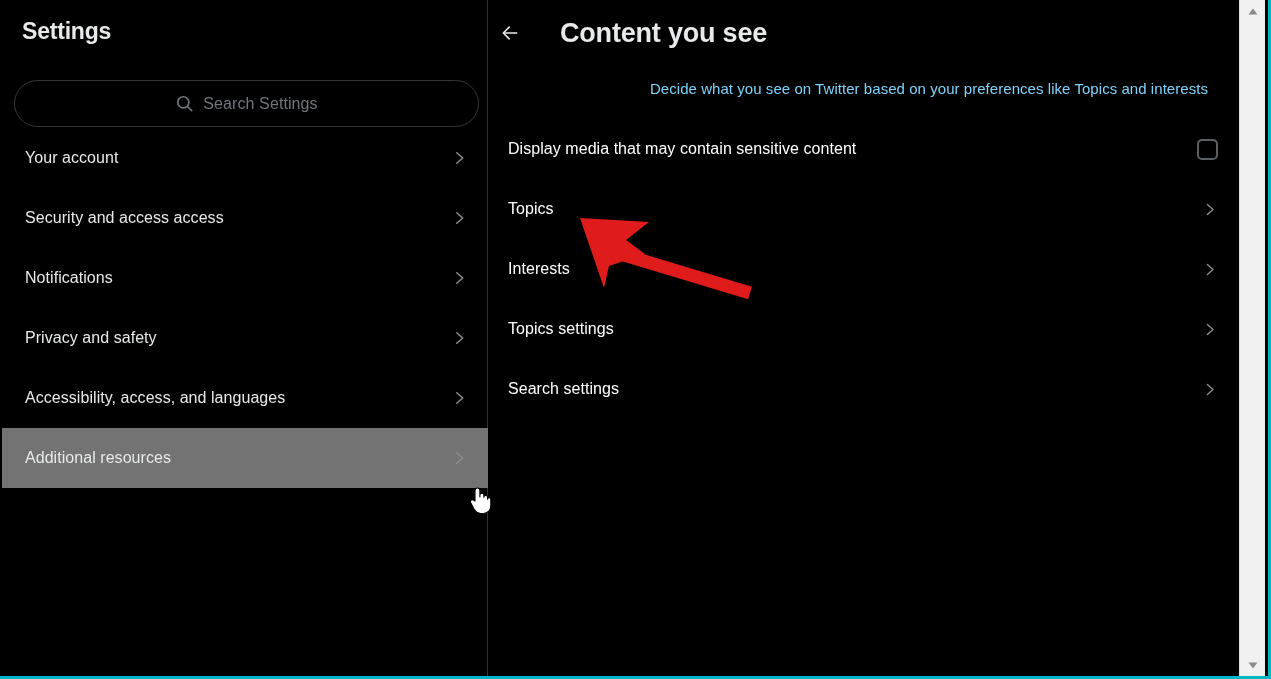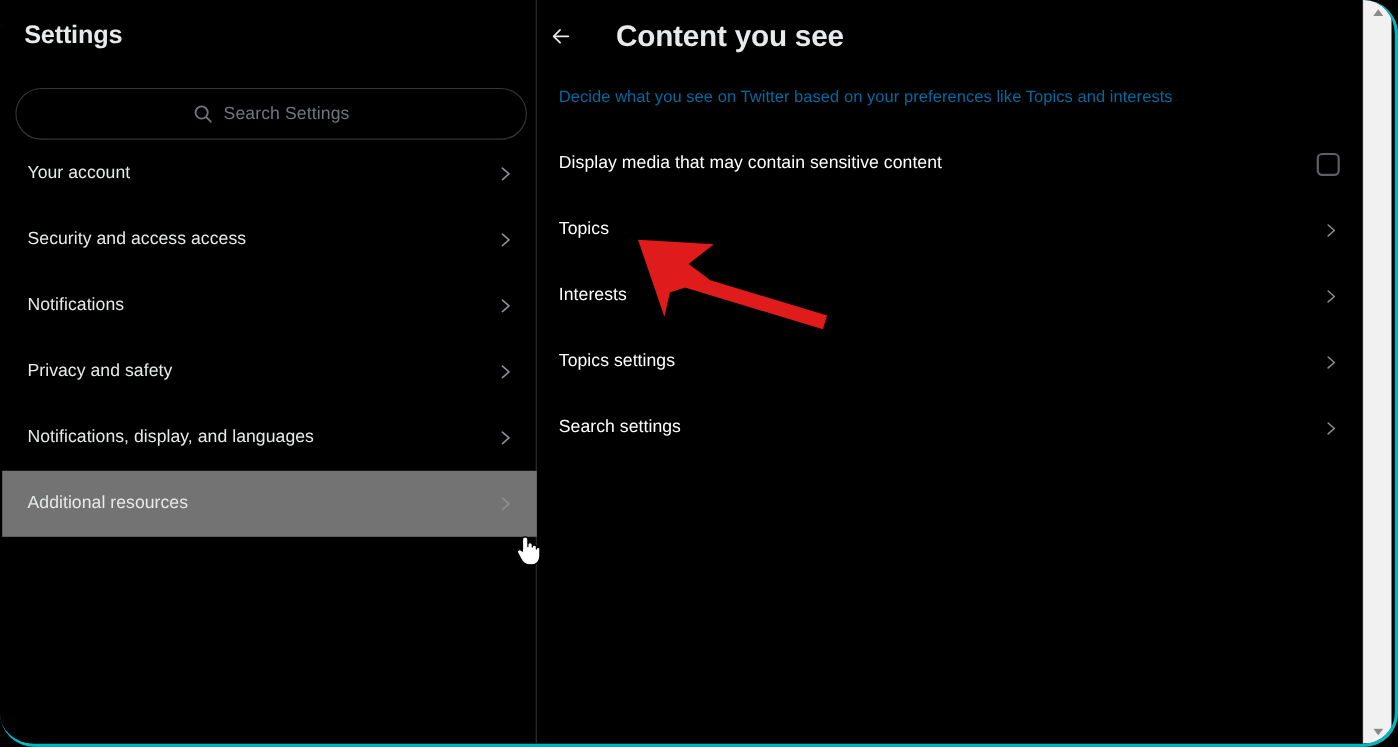--- a/index.html
+++ b/index.html
@@ -16,21 +16,20 @@
 
   
   #viewport {
     position: relative;
     width: 1271px;
     height: 679px;
     background: #000000;
     border-bottom: 3px solid #00b8c4;
     border-right: 3px solid #00b8c4;
     overflow: hidden;
-    border-radius: 31px;
   }
 
   
   #left-edge-line {
     position: absolute;
     left: 1px; top: 0;
     width: 1px; height: 679px;
     background: #2b2b2b;
   }
 
@@ -143,22 +142,23 @@
     color: #e7e9ea;
     letter-spacing: -0.2px;
   }
 
   #content-desc {
     position: absolute;
     left: 19px; top: 79px;
     width: 700px;
     font-size: 15px;
     line-height: 20px;
-    color: #0369a1;
+    color: #7dd3fc;
     letter-spacing: 0.05px;
+    text-align: right;
   }
 
   .content-rows { position: absolute; left: 0; top: 119px; width: 753px; }
 
   .content-row {
     position: relative;
     height: 60px;
     display: flex;
     align-items: center;
     padding: 0 24px 0 19px;
@@ -285,21 +285,21 @@
         <div class="side-item">
           <span class="side-label">Privacy and safety</span>
           <span class="side-chev">
             <svg width="18" height="18" viewBox="0 0 24 24" fill="none" stroke="#8b8f94" stroke-width="2" stroke-linecap="round" stroke-linejoin="round">
               <polyline points="9 5 17 12 9 19"></polyline>
             </svg>
           </span>
         </div>
 
         <div class="side-item">
-          <span class="side-label">Notifications, display, and languages</span>
+          <span class="side-label">Accessibility, access, and languages</span>
           <span class="side-chev">
             <svg width="18" height="18" viewBox="0 0 24 24" fill="none" stroke="#8b8f94" stroke-width="2" stroke-linecap="round" stroke-linejoin="round">
               <polyline points="9 5 17 12 9 19"></polyline>
             </svg>
           </span>
         </div>
 
         <div class="side-item active">
           <span class="side-label">Additional resources</span>
           <span class="side-chev">

